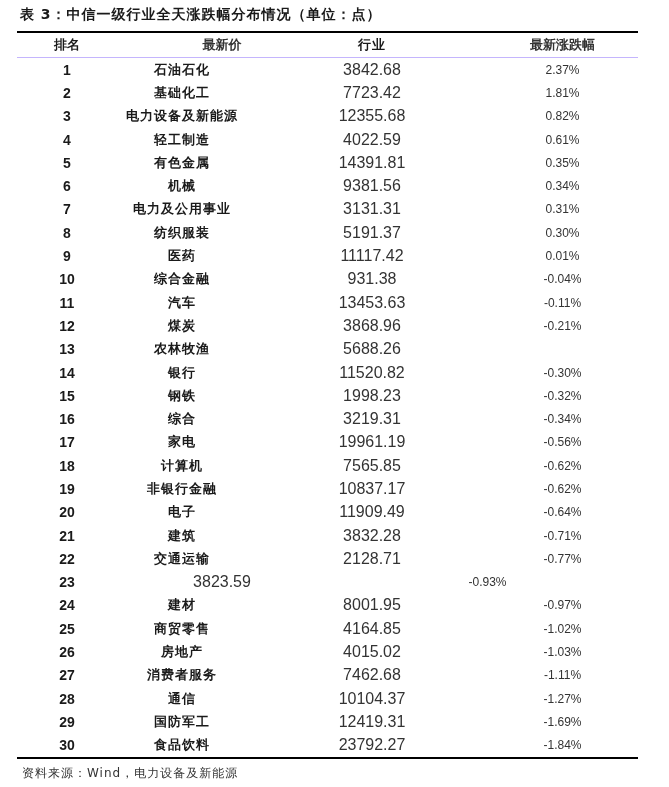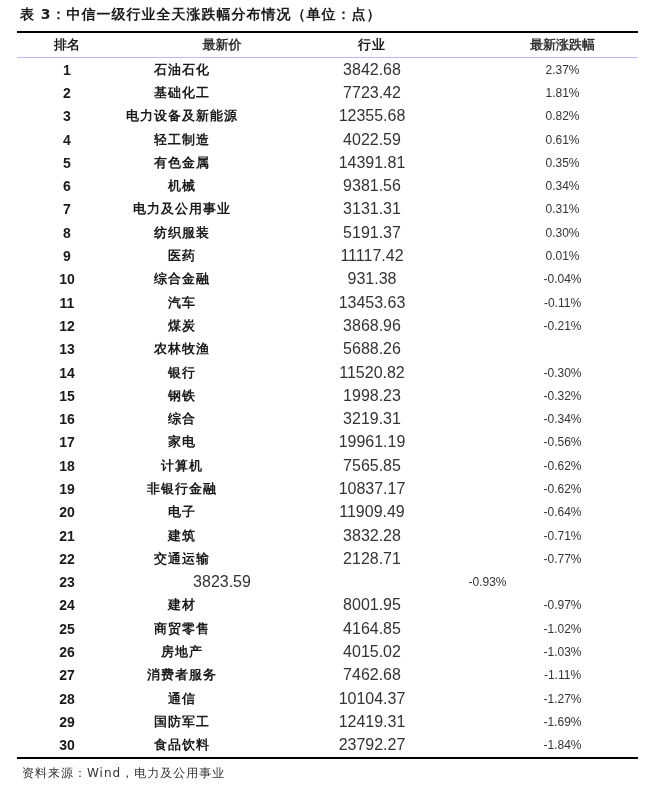--- a/index.html
+++ b/index.html
@@ -218,13 +218,13 @@
       </div>
       <div class="row">
         <div class="cell c-rank">30</div>
         <div class="cell c-ind">食品饮料</div>
         <div class="cell c-price">23792.27</div>
         <div class="cell c-chg">-1.84%</div>
       </div>
     </div>
 </div>
 
-<div class="source">资料来源：Wind，电力及公用事业</div>
+<div class="source">资料来源：Wind，电力设备及新能源</div>
 
 </body></html>

